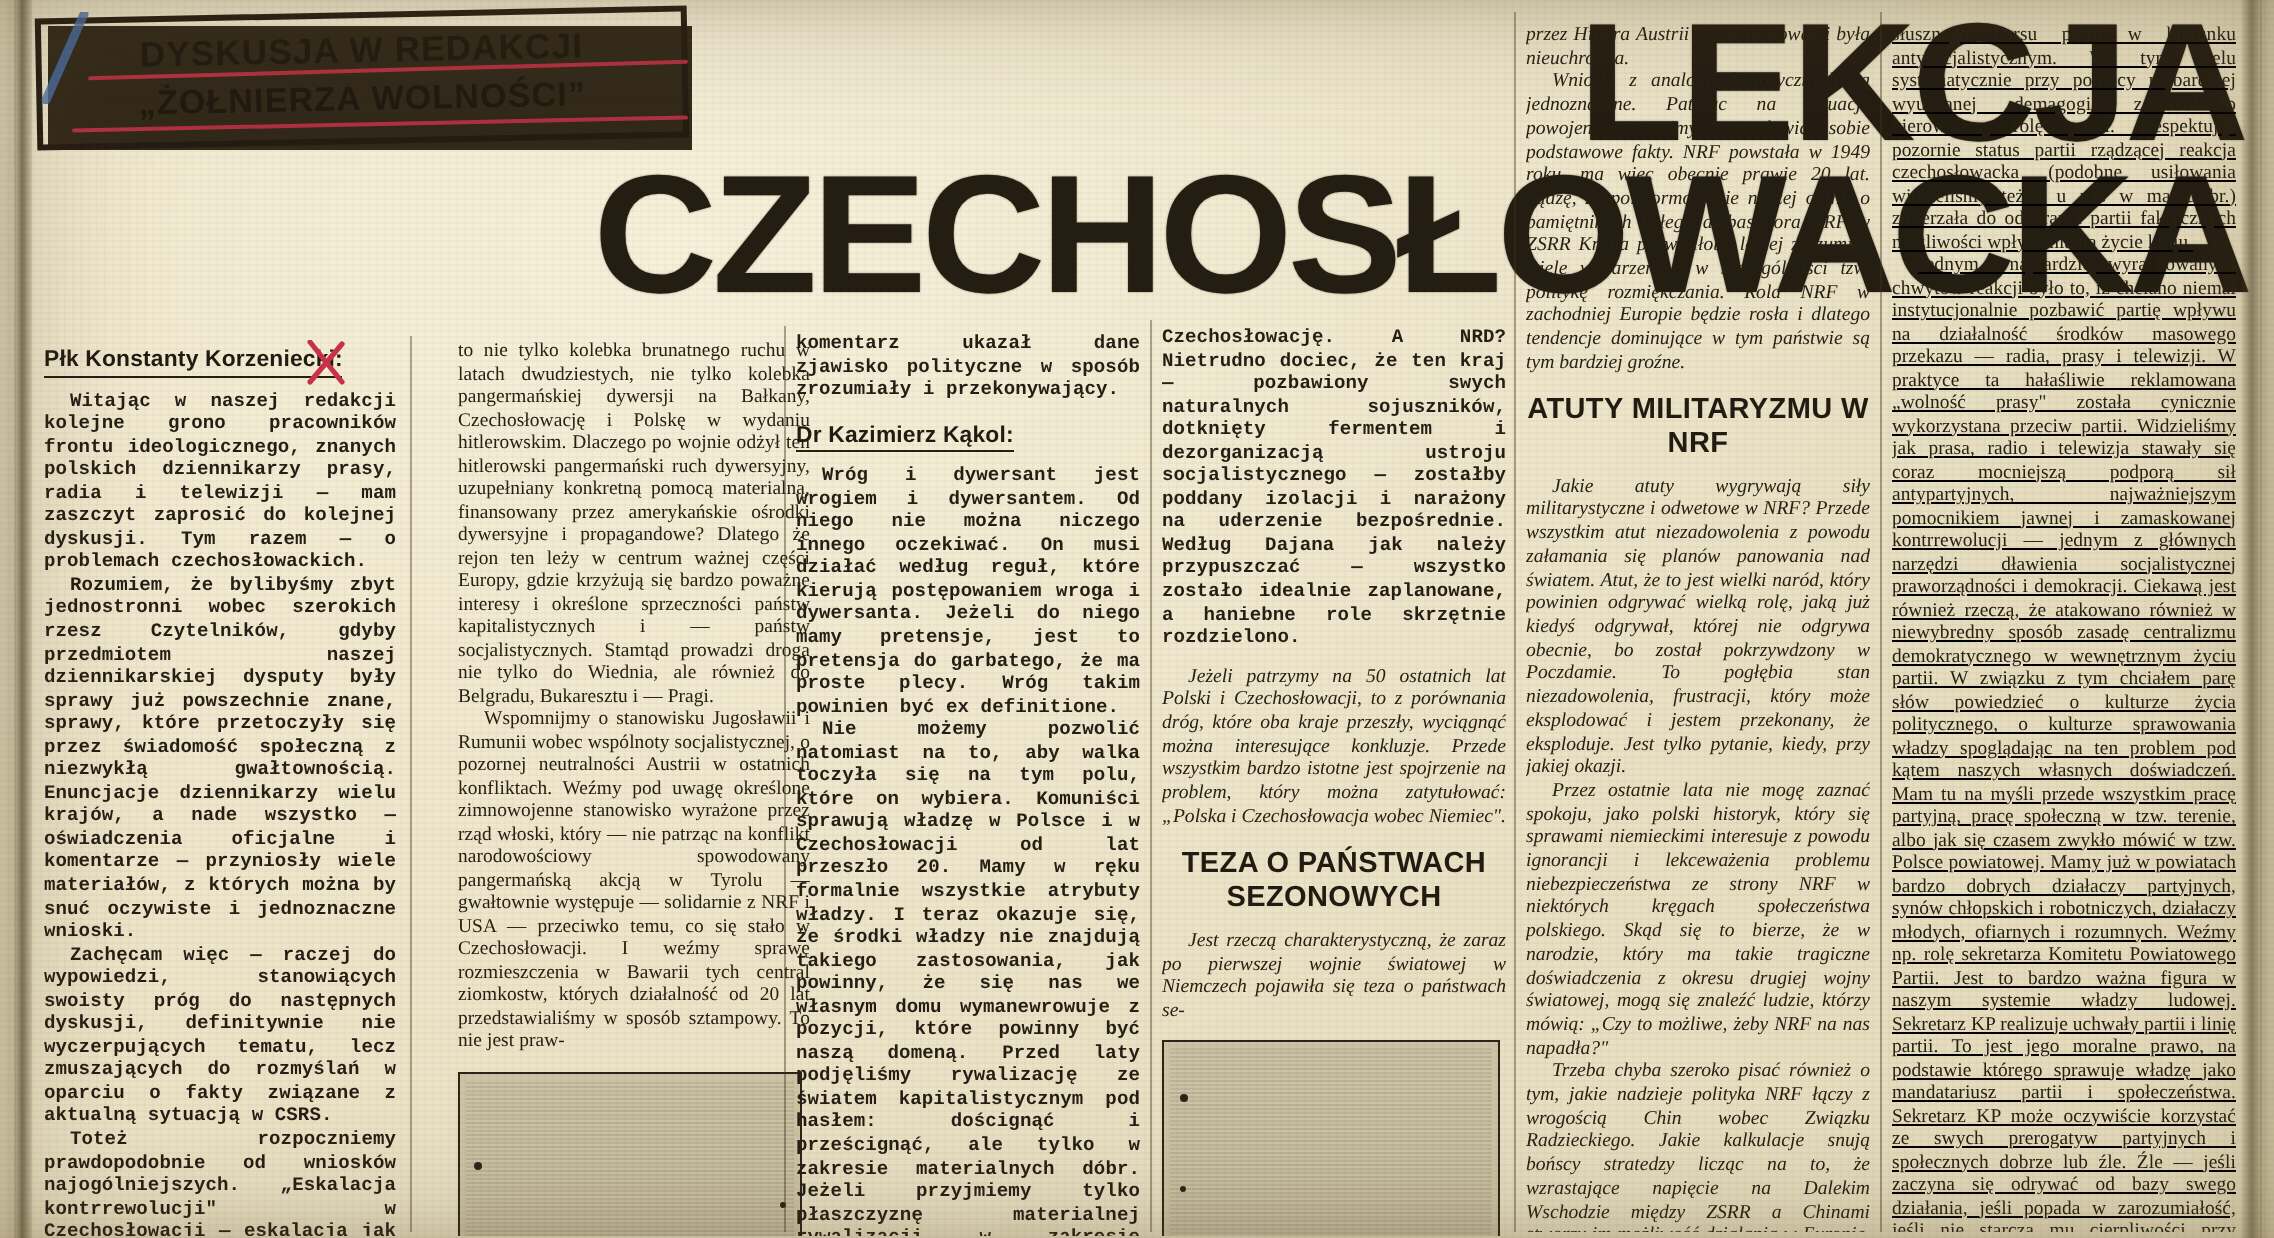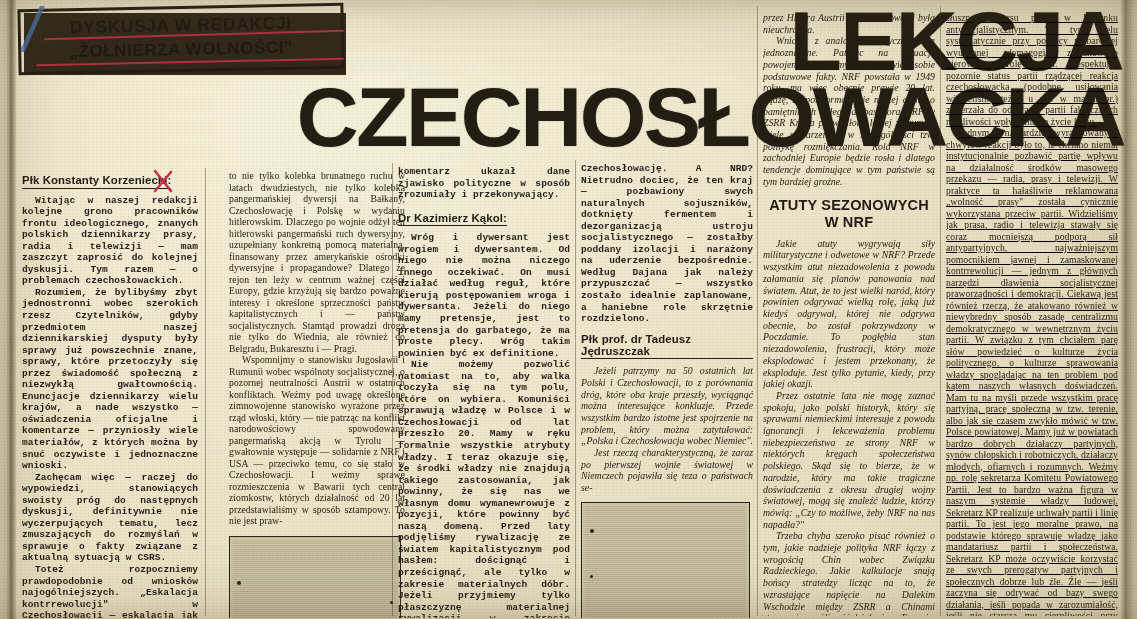--- a/index.html
+++ b/index.html
@@ -202,21 +202,21 @@
 
     <div class="col sans" style="left:22px;top:170px;width:176px;height:448px;">
       <div class="byline">Płk Konstanty Korzeniecki:</div>
       <div style="position:relative;">
         <svg class="red-x" style="left:130px;top:-26px;" viewBox="0 0 22 24">
           <path d="M3 2 L19 22 M19 3 L3 22" stroke="#c9324a" stroke-width="2.6" fill="none" stroke-linecap="round"></path>
         </svg>
       </div>
       <p>Witając w naszej redakcji kolejne grono pracowników frontu ideologicznego, znanych polskich dziennikarzy prasy, radia i telewizji — mam zaszczyt zaprosić do kolejnej dyskusji. Tym razem — o problemach czechosłowackich.</p>
       <p>Rozumiem, że bylibyśmy zbyt jednostronni wobec szerokich rzesz Czytelników, gdyby przedmiotem naszej dziennikarskiej dysputy były sprawy już powszechnie znane, sprawy, które przetoczyły się przez świadomość społeczną z niezwykłą gwałtownością. Enuncjacje dziennikarzy wielu krajów, a nade wszystko — oświadczenia oficjalne i komentarze — przyniosły wiele materiałów, z których można by snuć oczywiste i jednoznaczne wnioski.</p>
-      <p>Zachęcam więc — raczej do wypowiedzi, stanowiących swoisty próg do następnych dyskusji, definitywnie nie wyczerpujących tematu, lecz zmuszających do rozmyślań w sprawuje o fakty związane z aktualną sytuacją w CSRS.</p>
+      <p>Zachęcam więc — raczej do wypowiedzi, stanowiących swoisty próg do następnych dyskusji, definitywnie nie wyczerpujących tematu, lecz zmuszających do rozmyślań w oparciu o fakty związane z aktualną sytuacją w CSRS.</p>
       <p>Toteż rozpoczniemy prawdopodobnie od wniosków najogólniejszych. „Eskalacja kontrrewolucji" w Czechosłowacji — eskalacja jak wszystko na to wskazuje, raczej zanikająca — spowodowała obok skutków politycznych, coś bardzo znamiennego: pobudziła nas do trzeźwych, realistycznych i głęboko marksistowskich rozważań na temat tego, co się stało u naszego bratniego sąsiada „zza miedzy".</p>
     </div>
 
     <div class="col serif" style="left:229px;top:170px;width:176px;height:448px;">
       <p style="text-indent:0;">to nie tylko kolebka brunatnego ruchu w latach dwudziestych, nie tylko kolebka pangermańskiej dywersji na Bałkany, Czechosłowację i Polskę w wydaniu hitlerowskim. Dlaczego po wojnie odżył ten hitlerowski pangermański ruch dywersyjny, uzupełniany konkretną pomocą materialną, finansowany przez amerykańskie ośrodki dywersyjne i propagandowe? Dlatego że rejon ten leży w centrum ważnej części Europy, gdzie krzyżują się bardzo poważne interesy i określone sprzeczności państw kapitalistycznych i — państw socjalistycznych. Stamtąd prowadzi droga nie tylko do Wiednia, ale również do Belgradu, Bukaresztu i — Pragi.</p>
       <p>Wspomnijmy o stanowisku Jugosławii i Rumunii wobec wspólnoty socjalistycznej, o pozornej neutralności Austrii w ostatnich konfliktach. Weźmy pod uwagę określone zimnowojenne stanowisko wyrażone przez rząd włoski, który — nie patrząc na konflikt narodowościowy spowodowany pangermańską akcją w Tyrolu — gwałtownie występuje — solidarnie z NRF i USA — przeciwko temu, co się stało w Czechosłowacji. I weźmy sprawę rozmieszczenia w Bawarii tych central ziomkostw, których działalność od 20 lat przedstawialiśmy w sposób sztampowy. To nie jest praw-</p>
       <div class="photo" style="width:170px;height:146px;margin-top:9px;">
         <div class="inner">
           <div class="faceA"></div>
           <div class="halftone"></div>
@@ -233,37 +233,37 @@
       <div class="byline">Dr Kazimierz Kąkol:</div>
       <p>Wróg i dywersant jest wrogiem i dywersantem. Od niego nie można niczego innego oczekiwać. On musi działać według reguł, które kierują postępowaniem wroga i dywersanta. Jeżeli do niego mamy pretensje, jest to pretensja do garbatego, że ma proste plecy. Wróg takim powinien być ex definitione.</p>
       <p>Nie możemy pozwolić natomiast na to, aby walka toczyła się na tym polu, które on wybiera. Komuniści sprawują władzę w Polsce i w Czechosłowacji od lat przeszło 20. Mamy w ręku formalnie wszystkie atrybuty władzy. I teraz okazuje się, że środki władzy nie znajdują takiego zastosowania, jak powinny, że się nas we własnym domu wymanewrowuje z pozycji, które powinny być naszą domeną. Przed laty podjęliśmy rywalizację ze światem kapitalistycznym pod hasłem: doścignąć i prześcignąć, ale tylko w zakresie materialnych dóbr. Jeżeli przyjmiemy tylko płaszczyznę materialnej rywalizacji w zakresie zaspokajania potrzeb na możliwie wysokim poziomie, to będziemy bici przez przeciwnika bardzo długo. Bo tam ma on nieznaczną przewagę! Nie ma jej, jeśli chodzi o kształt stosunków społecznych — a tymczasem my zbyt mało robimy, by ukazać nasz model społeczeństwa, perspektywy jego rozwoju, wizję socjalizmu.</p>
       
       
     </div>
 
     <div class="col" style="left:581px;top:163px;width:172px;height:455px;">
       <p class="sans" style="text-indent:0;font-weight:700;">Czechosłowację. A NRD? Nietrudno dociec, że ten kraj — pozbawiony swych naturalnych sojuszników, dotknięty fermentem i dezorganizacją ustroju socjalistycznego — zostałby poddany izolacji i narażony na uderzenie bezpośrednie. Według Dajana jak należy przypuszczać — wszystko zostało idealnie zaplanowane, a haniebne role skrzętnie rozdzielono.</p>
       <div style="height:8px;"></div>
-      <div class="byline">Płk prof. dr Tadeusz Jędruszczak</div>
       <p class="ital">Jeżeli patrzymy na 50 ostatnich lat Polski i Czechosłowacji, to z porównania dróg, które oba kraje przeszły, wyciągnąć można interesujące konkluzje. Przede wszystkim bardzo istotne jest spojrzenie na problem, który można zatytułować: „Polska i Czechosłowacja wobec Niemiec".</p>
+      <div class="subhead">TEZA O PAŃSTWACH SEZONOWYCH</div>
       <p class="ital">Jest rzeczą charakterystyczną, że zaraz po pierwszej wojnie światowej w Niemczech pojawiła się teza o państwach se-</p>
       <div class="photo" style="width:167px;height:135px;margin-top:8px;">
         <div class="inner">
           <div class="faceB"></div>
           <div class="halftone"></div>
         </div>
         <div class="dot" style="left:8px;top:26px;"></div>
         <div class="dot" style="left:8px;top:72px;width:3px;height:3px;"></div>
       </div>
     </div>
 
     <div class="col ital" style="left:763px;top:12px;width:172px;height:604px;">
       <p style="text-indent:0;">przez Hitlera Austrii i Czechosłowacji była nieuchronna.</p>
       <p>Wnioski z analogii historycznych są jednoznaczne. Patrząc na sytuację powojenną, musimy uzmysłowić sobie podstawowe fakty. NRF powstała w 1949 roku, ma więc obecnie prawie 20 lat. Sądzę, że poinformowanie naszej opinii o pamiętnikach byłego ambasadora NRF w ZSRR Krolla pozwoliłoby lepiej zrozumieć wiele wydarzeń, a w szczególności tzw. politykę rozmiękczania. Rola NRF w zachodniej Europie będzie rosła i dlatego tendencje dominujące w tym państwie są tym bardziej groźne.</p>
-      <div class="subhead">ATUTY SEZONOWYCH W NRF</div>
+      <div class="subhead">ATUTY MILITARYZMU W NRF</div>
       <p>Jakie atuty wygrywają siły militarystyczne i odwetowe w NRF? Przede wszystkim atut niezadowolenia z powodu załamania się planów panowania nad światem. Atut, że to jest wielki naród, który powinien odgrywać wielką rolę, jaką już kiedyś odgrywał, której nie odgrywa obecnie, bo został pokrzywdzony w Poczdamie. To pogłębia stan niezadowolenia, frustracji, który może eksplodować i jestem przekonany, że eksploduje. Jest tylko pytanie, kiedy, przy jakiej okazji.</p>
       <p>Przez ostatnie lata nie mogę zaznać spokoju, jako polski historyk, który się sprawami niemieckimi interesuje z powodu ignorancji i lekceważenia problemu niebezpieczeństwa ze strony NRF w niektórych kręgach społeczeństwa polskiego. Skąd się to bierze, że w narodzie, który ma takie tragiczne doświadczenia z okresu drugiej wojny światowej, mogą się znaleźć ludzie, którzy mówią: „Czy to możliwe, żeby NRF na nas napadła?"</p>
       <p>Trzeba chyba szeroko pisać również o tym, jakie nadzieje polityka NRF łączy z wrogością Chin wobec Związku Radzieckiego. Jakie kalkulacje snują bońscy stratedzy licząc na to, że wzrastające napięcie na Dalekim Wschodzie między ZSRR a Chinami stworzy im możliwość działania w Europie. Nie chodzi przy tym o ocenę stopnia prawdopodobieństwa tych kalkulacji, ale o fakt, że nawet z błędnych kalkulacji wynikać mogą niebezpieczne pociągnięcia.</p>
 
     </div>
 
     <div class="col serif" style="left:946px;top:12px;width:172px;height:604px;text-decoration:underline;">
       <p style="text-indent:0;">słusznego kursu partii w kierunku antysocjalistycznym. W tym celu systematycznie przy pomocy najbardziej wyuzdanej demagogii zaatakowano kierowniczą rolę partii. Respektując pozornie status partii rządzącej reakcja czechosłowacka (podobne usiłowania widzieliśmy też i u nas w marcu br.) zmierzała do odebrania partii faktycznych możliwości wpływania na życie kraju.</p>
       <p>Jednym z najbardziej wyrachowanych chwytów reakcji było to, iż chciano niemal instytucjonalnie pozbawić partię wpływu na działalność środków masowego przekazu — radia, prasy i telewizji. W praktyce ta hałaśliwie reklamowana „wolność prasy" została cynicznie wykorzystana przeciw partii. Widzieliśmy jak prasa, radio i telewizja stawały się coraz mocniejszą podporą sił antypartyjnych, najważniejszym pomocnikiem jawnej i zamaskowanej kontrrewolucji — jednym z głównych narzędzi dławienia socjalistycznej praworządności i demokracji. Ciekawą jest również rzeczą, że atakowano również w niewybredny sposób zasadę centralizmu demokratycznego w wewnętrznym życiu partii. W związku z tym chciałem parę słów powiedzieć o kulturze życia politycznego, o kulturze sprawowania władzy spoglądając na ten problem pod kątem naszych własnych doświadczeń. Mam tu na myśli przede wszystkim pracę partyjną, pracę społeczną w tzw. terenie, albo jak się czasem zwykło mówić w tzw. Polsce powiatowej. Mamy już w powiatach bardzo dobrych działaczy partyjnych, synów chłopskich i robotniczych, działaczy młodych, ofiarnych i rozumnych. Weźmy np. rolę sekretarza Komitetu Powiatowego Partii. Jest to bardzo ważna figura w naszym systemie władzy ludowej. Sekretarz KP realizuje uchwały partii i linię partii. To jest jego moralne prawo, na podstawie którego sprawuje władzę jako mandatariusz partii i społeczeństwa. Sekretarz KP może oczywiście korzystać ze swych prerogatyw partyjnych i społecznych dobrze lub źle. Źle — jeśli zaczyna się odrywać od bazy swego działania, jeśli popada w zarozumiałość, jeśli nie starcza mu cierpliwości przy rozwiązywaniu różnych konfliktów, które na co dzień występują w życiu. Sekretarz KP pracuje dobrze, jeśli wszystkie najlepsze intencje, którymi kieruje się w działaniu, powiąże z szacunkiem, z uznaniem, ze zrozumieniem dla trosk ludzkich, kiedy potrafi stopić swoją działalność w sposób serdeczny z codziennym, patriotycznym wysiłkiem ludzi pracy.</p>
 

